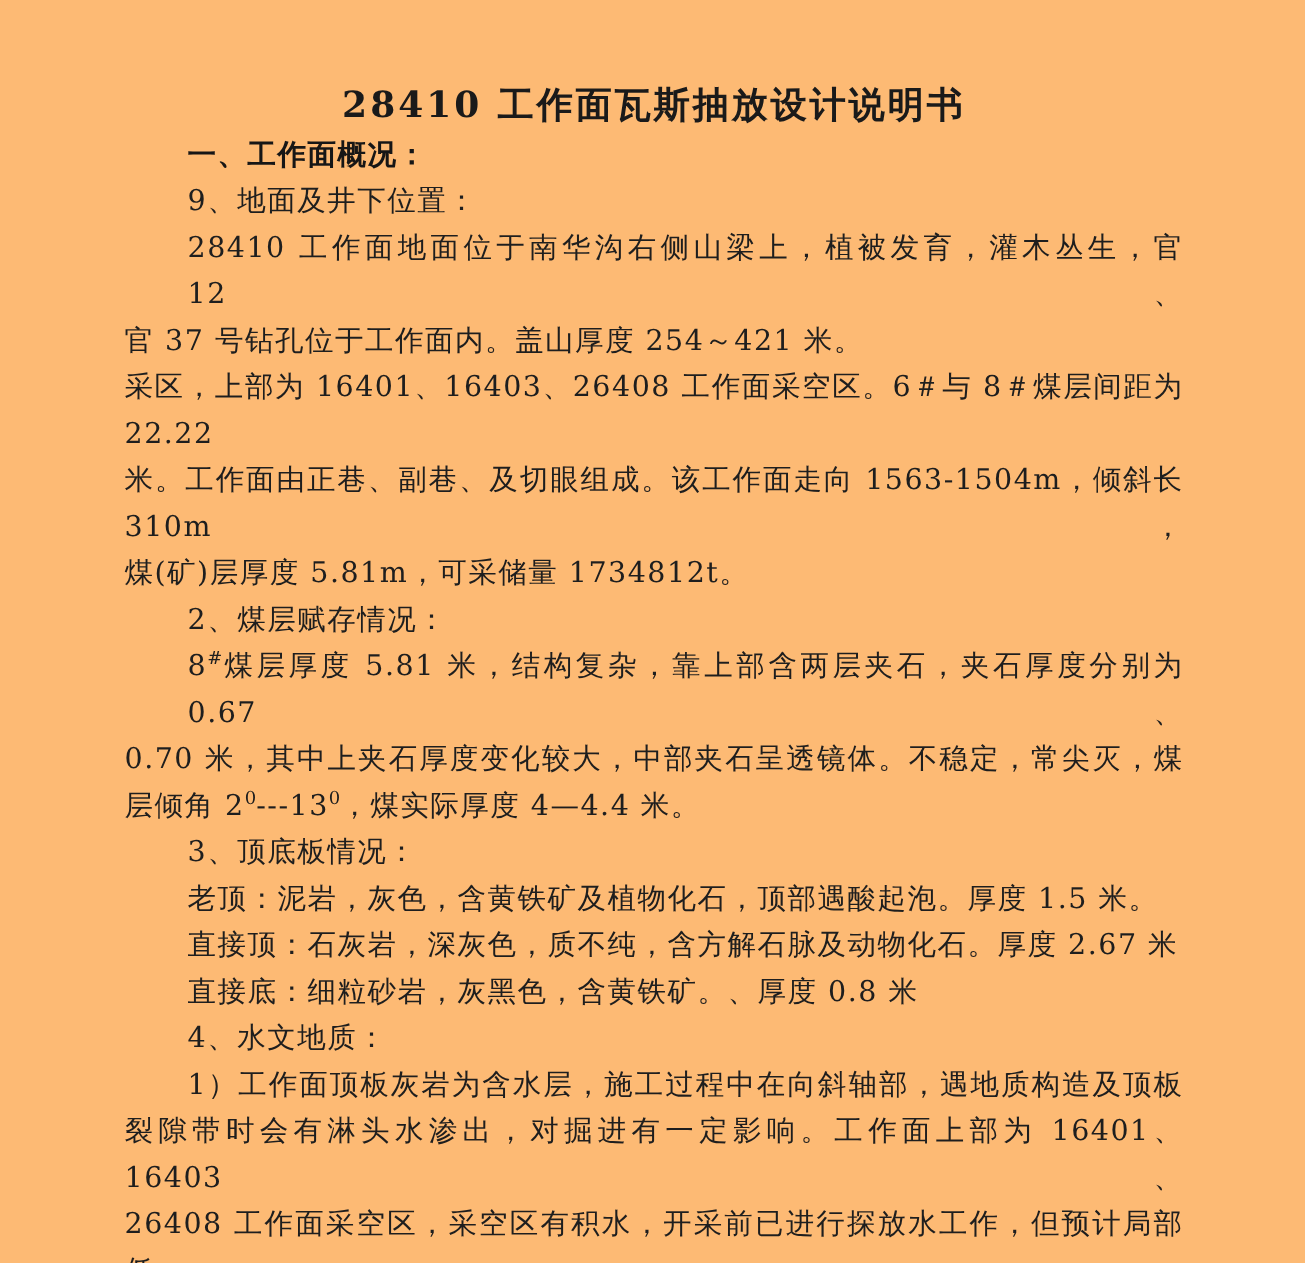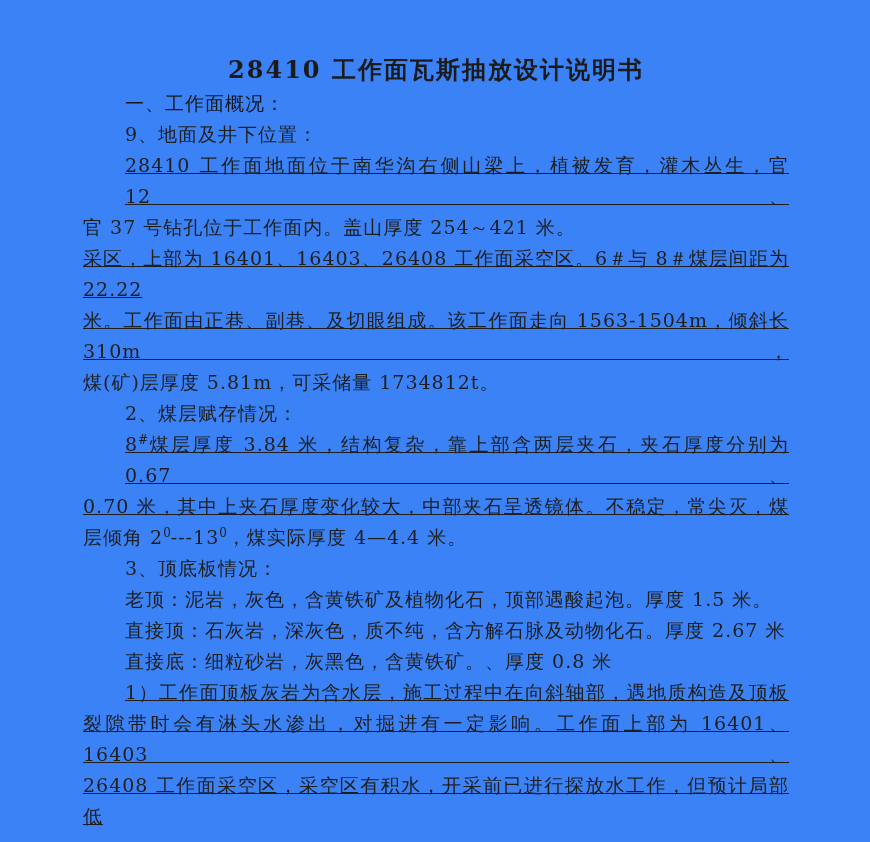--- a/index.html
+++ b/index.html
@@ -4,21 +4,21 @@
 <style>
   html, body {
     margin: 0;
     padding: 0;
     background: #ffffff;
   }
   .page {
     position: relative;
     width: 870px;
     height: 842px;
-    background: #3b82f6;
+    background: #fdba74;
     overflow: hidden;
     font-family: "DejaVu Serif", "Liberation Serif", serif;
     color: #1e1e1e;
   }
   .content {
     position: absolute;
     left: 83px;
     top: 52px;
     width: 706px;
   }
@@ -39,24 +39,23 @@
     letter-spacing: 1px;
     text-align: left;
     color: #1e1e1e;
   }
   .ind {
     padding-left: 42px;
   }
   .jfull {
     text-align: justify;
     text-align-last: justify;
-    text-decoration: underline;
   }
   .bold {
-    font-weight: normal;
+    font-weight: bold;
     color: #161616;
   }
   .ln sup {
     font-size: 12px;
     letter-spacing: 0;
     vertical-align: super;
     line-height: 0;
   }
 </style>
 </head>
@@ -79,34 +78,35 @@
 
 
       <div class="ln jfull">采区，上部为 16401、16403、26408 工作面采空区。6＃与 8＃煤层间距为 22.22</div>
 
       <div class="ln jfull">米。工作面由正巷、副巷、及切眼组成。该工作面走向 1563-1504m，倾斜长 310m，</div>
 
       <div class="ln">煤(矿)层厚度 5.81m，可采储量 1734812t。</div>
 
       <div class="ln ind">2、煤层赋存情况：</div>
 
-      <div class="ln ind jfull"><span>8</span><sup>#</sup><span>煤层厚度 3.84 米，结构复杂，靠上部含两层夹石，夹石厚度分别为 0.67、</span></div>
+      <div class="ln ind jfull"><span>8</span><sup>#</sup><span>煤层厚度 5.81 米，结构复杂，靠上部含两层夹石，夹石厚度分别为 0.67、</span></div>
 
       <div class="ln jfull">0.70 米，其中上夹石厚度变化较大，中部夹石呈透镜体。不稳定，常尖灭，煤</div>
 
       <div class="ln"><span>层倾角 2</span><sup>0</sup><span>---13</span><sup>0</sup><span>，煤实际厚度 4—4.4 米。</span></div>
 
       <div class="ln ind">3、顶底板情况：</div>
 
       <div class="ln ind">老顶：泥岩，灰色，含黄铁矿及植物化石，顶部遇酸起泡。厚度 1.5 米。</div>
 
       <div class="ln ind">直接顶：石灰岩，深灰色，质不纯，含方解石脉及动物化石。厚度 2.67 米</div>
 
       <div class="ln ind">直接底：细粒砂岩，灰黑色，含黄铁矿。、厚度 0.8 米</div>
 
+      <div class="ln ind">4、水文地质：</div>
 
       <div class="ln ind jfull">1）工作面顶板灰岩为含水层，施工过程中在向斜轴部，遇地质构造及顶板</div>
 
       <div class="ln jfull">裂隙带时会有淋头水渗出，对掘进有一定影响。工作面上部为 16401、16403、</div>
 
       <div class="ln jfull">26408 工作面采空区，采空区有积水，开采前已进行探放水工作，但预计局部低</div>
 
     </div>
   </div>
 </div>

